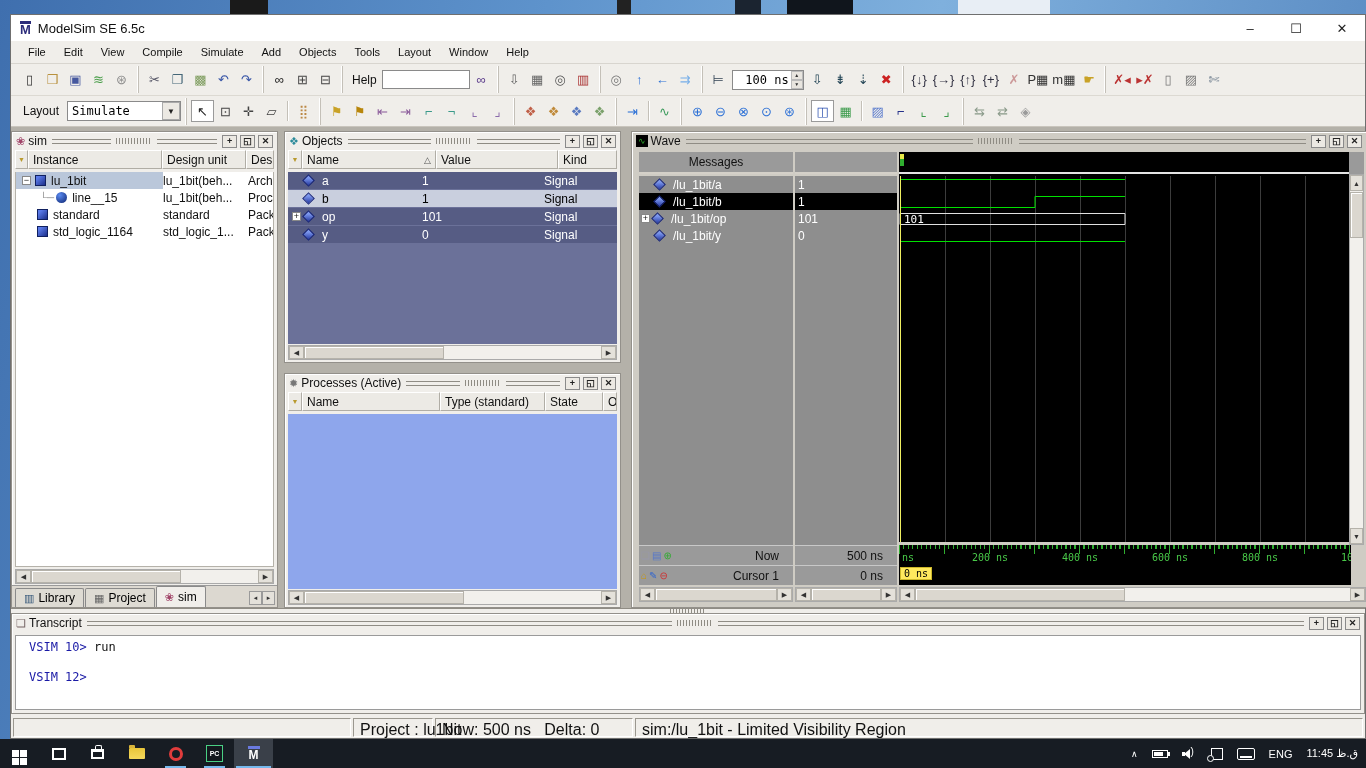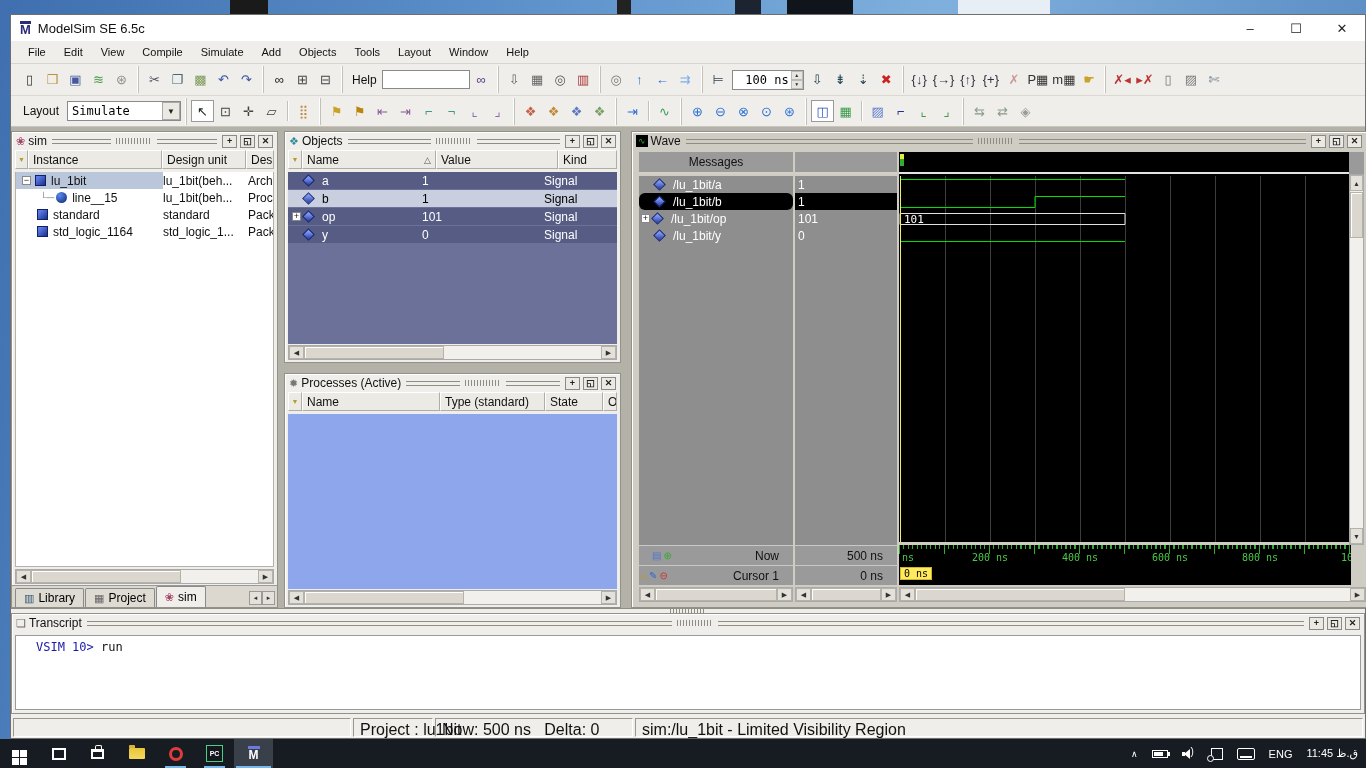--- a/index.html
+++ b/index.html
@@ -84,38 +84,38 @@
   .objrow.sel { background:#c9cfde; color:#000; }
   .o-name { width:134px; display:flex; align-items:center; height:17px; }
   .o-val { width:122px; }
   .o-kind { flex:1; }
   .diamond { width:9px; height:9px; background:linear-gradient(135deg,#7c97ee 25%,#2438a0); border:1px solid #16247a; transform:rotate(45deg); margin:0 9px 0 16px; flex:none; }
   .expbox2 { width:9px; height:9px; border:1px solid #888; background:#fff; font-size:9px; line-height:7px; text-align:center; color:#222; position:absolute; left:4px; }
 
   
   .wnames { position:absolute; background:#8e8e8e; }
   .wmsg-hdr { position:absolute; background:#9a9a9a; border-bottom:2px solid #d4d0c8; font-size:12px; color:#111; display:flex; align-items:center; justify-content:center; }
-  .wrow { position:absolute; height:17px; display:flex; align-items:center; color:#fff; font-size:12px; width:100%;border-radius:6px; }
+  .wrow { position:absolute; height:17px; display:flex; align-items:center; color:#fff; font-size:12px; width:100%; }
   .wrow.sel, .wval.sel { background:#000; }
   .wval { position:absolute; height:17px; color:#fff; font-size:12px; width:100%; padding:2px 0 0 3px; }
   .wbotrow { position:absolute; height:20px; background:#9a9a9a; border-top:1px solid #c8c8c8; display:flex; align-items:center; font-size:12px; color:#111; }
   .wboticons { display:flex; gap:2px; margin-left:2px; font-size:10px; }
   .wbotlabel { margin-left:auto; padding-right:14px; }
   .wcanvas { position:absolute; background:#000; overflow:hidden; }
   .msgbar { position:absolute; left:0; right:0; top:0; height:22px; background:#000; border-bottom:2px solid #e4e4e4; }
   .cursorflag { position:absolute; left:1px; top:2px; width:4px; height:12px; background:linear-gradient(#e8e848 40%,#2fae2f 40%); }
   .ruler { position:absolute; background:#000; overflow:hidden;
            background-image:repeating-linear-gradient(90deg,#2fae2f 0 1px,transparent 1px 4.5px),repeating-linear-gradient(90deg,#2fae2f 0 1px,transparent 1px 45px);
            background-size:100% 4px,100% 9px; background-repeat:no-repeat; }
   .tl { position:absolute; top:7px; font-size:10px; color:#49c949; font-family:"DejaVu Sans Mono",monospace; white-space:nowrap; }
   .ctrack { position:absolute; background:#000; }
   .ctag { position:absolute; left:1px; top:2px; background:#ffe95e; border:1px solid #cdb82a; color:#000; font-size:10px; font-family:"DejaVu Sans Mono",monospace; padding:0 3px; }
 
   
-  .transcript-body { position:absolute; left:3px; right:3px; top:21px; bottom:3px; background:#fff; border:1px solid #9a9a9a; overflow:hidden; padding:4px 0 0 20px; }
+  .transcript-body { position:absolute; left:3px; right:3px; top:21px; bottom:3px; background:#fff; border:1px solid #9a9a9a; overflow:hidden; padding:4px 0 0 13px; }
   .tline { height:15px; font:12px "DejaVu Sans Mono",monospace; white-space:pre; }
   .tprompt { color:#1a1aa6; }
   .tcmd { color:#111; }
 
   
   .statusbar { position:absolute; left:0; right:0; top:702px; height:21px; background:#f0eeea; display:flex; padding:1px 2px; gap:2px; }
   .scell { border:1px solid; border-color:#9a978f #fff #fff #9a978f; font-size:16px; padding:2px 6px; white-space:pre; color:#111; }
 
   
   .splitter { position:absolute; left:0; right:0; top:593px; height:5px; display:flex; align-items:center; justify-content:center; }
@@ -631,20 +631,21 @@
       <span class="hstretch"></span>
         <span class="hdots"></span>
         <span class="hstretch"></span>
       <span class="hbtn">+</span>
       <span class="hbtn">◱</span>
       <span class="hbtn">✕</span>
     </div>
     <div class="transcript-body">
       <div class="tline"><span class="tprompt">VSIM 10&gt;</span><span class="tcmd"> run</span></div>
       <div class="tline"><span class="tprompt"></span><span class="tcmd"></span></div>
+      <div class="tline"><span class="tprompt">VSIM 12&gt;</span><span class="tcmd"></span></div>
     </div>
   </div>
 
   <div class="statusbar">
     <span class="scell" style="width:338px;"></span>
     <span class="scell" style="width:80px;">Project : lu1bit</span>
     <span class="scell" style="width:198px;">Now: 500 ns   Delta: 0</span>
     <span class="scell" style="flex:1;">sim:/lu_1bit - Limited Visibility Region</span>
   </div>
 </div>

